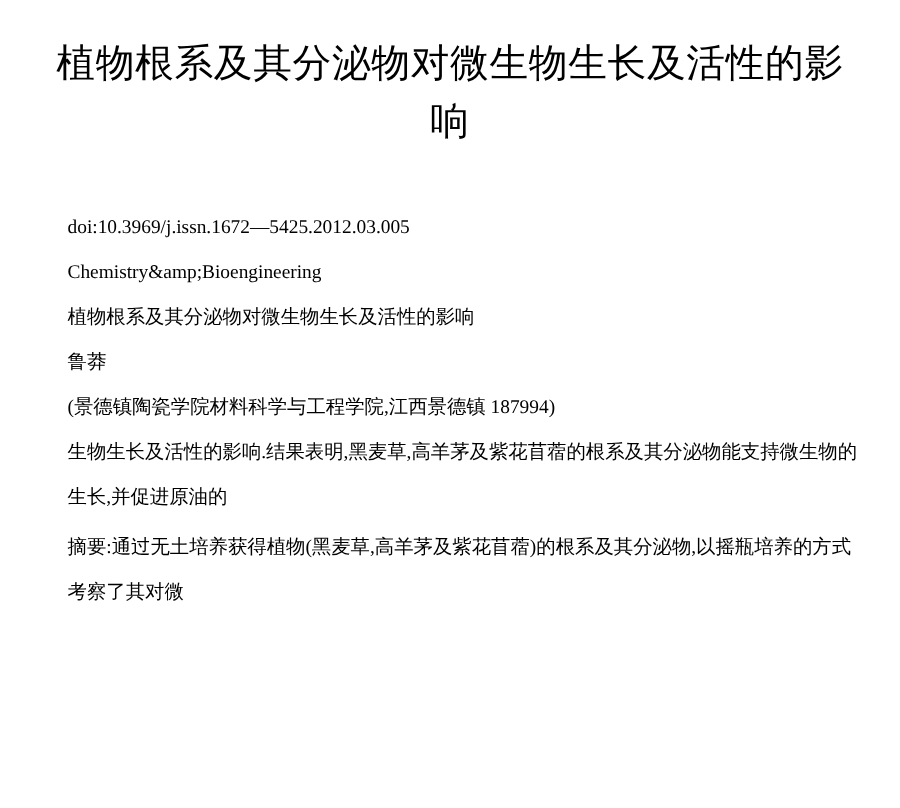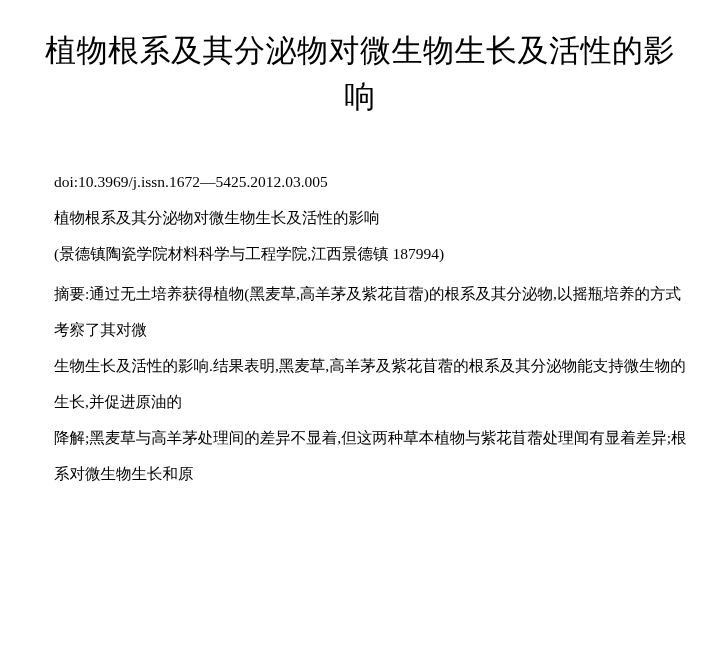--- a/index.html
+++ b/index.html
@@ -49,20 +49,21 @@
 </style>
 </head>
 <body>
 
 <div class="page">
 
   <h1 class="doc-title">植物根系及其分泌物对微生物生长及活性的影响</h1>
 
   <div class="body-block">
     <div class="para">doi:10.3969/j.issn.1672—5425.2012.03.005</div>
+    <div class="para">Chemistry&amp;amp;Bioengineering</div>
     <div class="para">植物根系及其分泌物对微生物生长及活性的影响</div>
+    <div class="para">鲁莽</div>
     <div class="para">(景德镇陶瓷学院材料科学与工程学院,江西景德镇 187994)</div>
+    <div class="para">生物生长及活性的影响.结果表明,黑麦草,高羊茅及紫花苜蓿的根系及其分泌物能支持微生物的生长,并促进原油的</div>
     <div class="para para-gap">摘要:通过无土培养获得植物(黑麦草,高羊茅及紫花苜蓿)的根系及其分泌物,以摇瓶培养的方式考察了其对微</div>
-    <div class="para">生物生长及活性的影响.结果表明,黑麦草,高羊茅及紫花苜蓿的根系及其分泌物能支持微生物的生长,并促进原油的</div>
-    <div class="para">降解;黑麦草与高羊茅处理间的差异不显着,但这两种草本植物与紫花苜蓿处理闻有显着差异;根系对微生物生长和原</div>
   </div>
 
 </div>
 
 </body></html>

